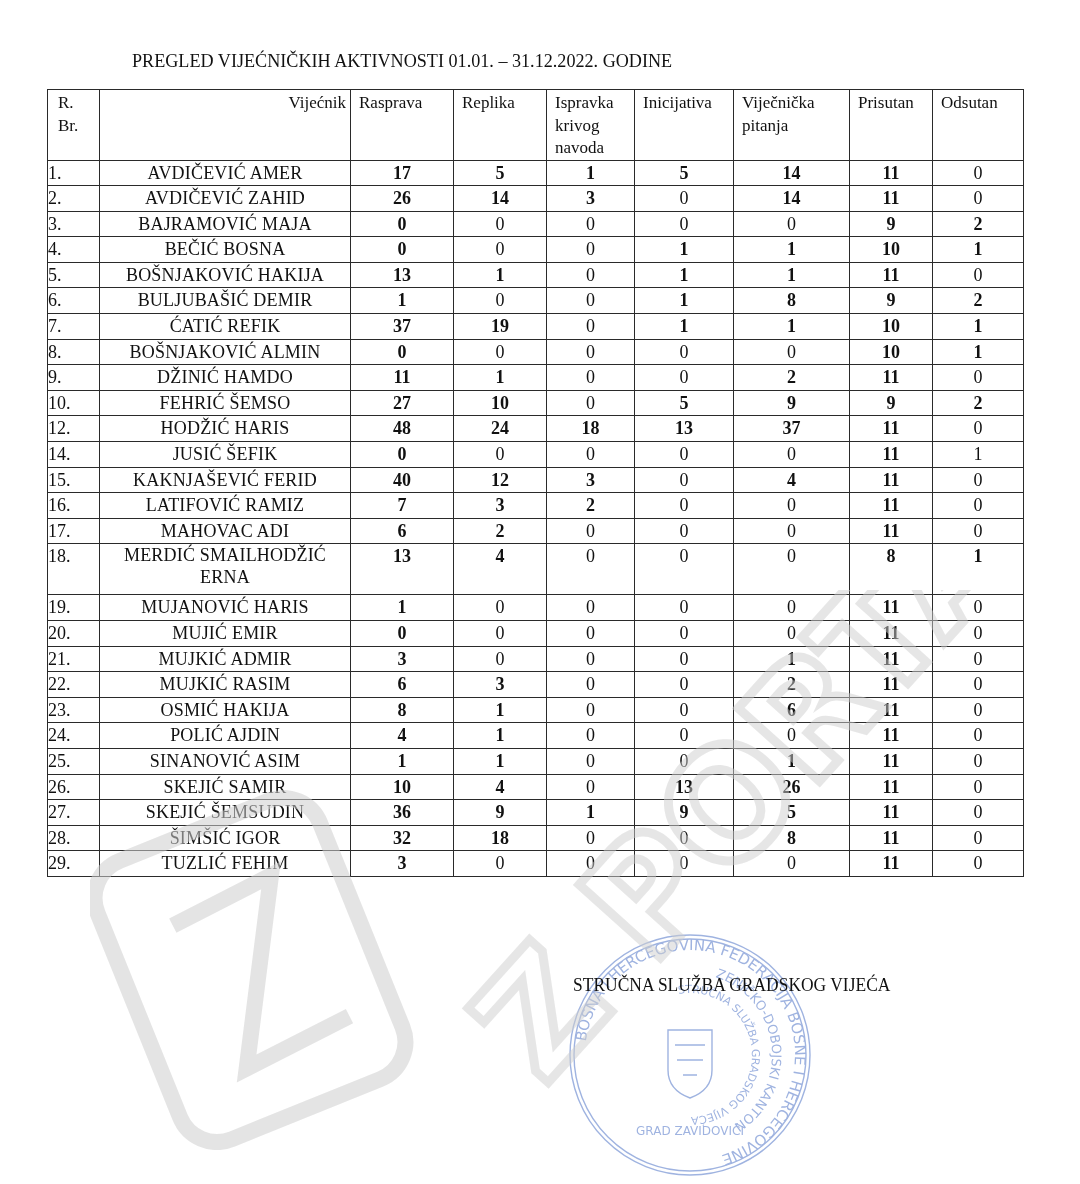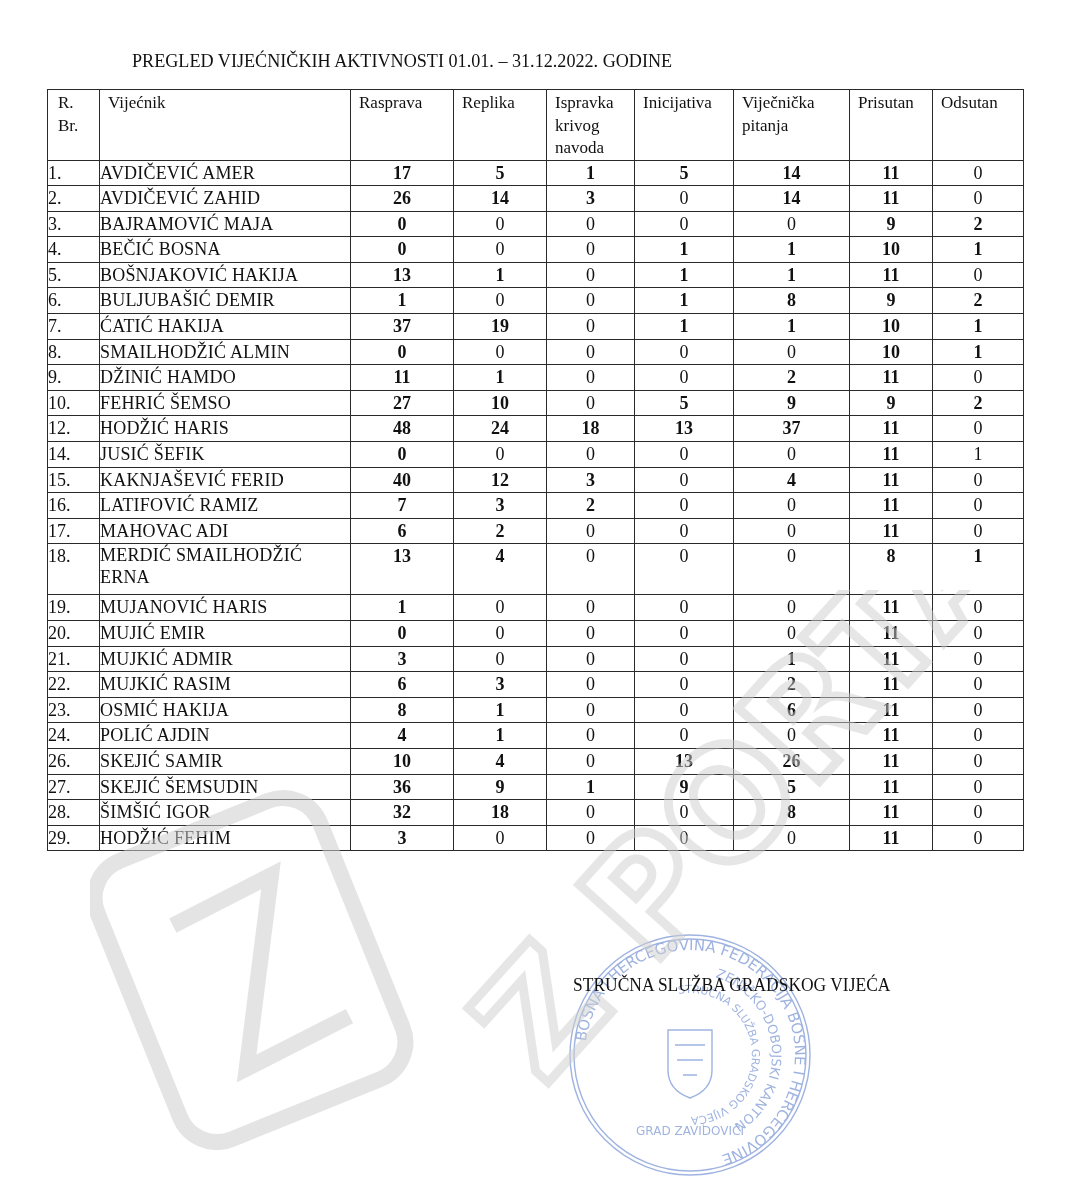--- a/index.html
+++ b/index.html
@@ -18,25 +18,25 @@
     width: 976px;
   }
   table.grid th, table.grid td {
     border: 1.3px solid #2a2a2a; padding: 0; font-size: 18px;
     line-height: 24px; vertical-align: top;
   }
   table.grid th {
     font-weight: normal; text-align: left; padding: 2px 4px 0 8px;
     height: 67px; font-size: 17px; line-height: 22.5px;
   }
-  table.grid th.c-name { text-align: left; font-family: Liberation Serif, serif; }
+  table.grid th.c-name { text-align: right; font-family: Liberation Serif, serif; }
   table.grid th.c-rb { padding-left: 10px; }
   table.grid td { height: 24.6px; }
   td.rb { padding-left: 10px; }
-  td.nm { padding-left: 9px; white-space: nowrap; letter-spacing: 0.2px; }
+  td.nm { padding-left: 9px; white-space: nowrap; letter-spacing: 0.2px; text-align: center; }
   td.num { text-align: center; }
   td.num.b { font-weight: bold; }
   tr.tall td { height: 50px; margin-left: 32px; }
   tr.tall td.nm { white-space: normal; line-height: 22px; }
 
   .footer-sign {
     position: absolute; left: 573px; top: 975px;
     font-size: 18px; white-space: nowrap;
     transform: scaleX(0.97); transform-origin: left top; z-index: 3;
   }
@@ -141,32 +141,32 @@
         <td class="num b">1</td>
         <td class="num">0</td>
         <td class="num">0</td>
         <td class="num b">1</td>
         <td class="num b">8</td>
         <td class="num b">9</td>
         <td class="num b">2</td>
       </tr>
       <tr>
         <td class="rb">7.</td>
-        <td class="nm">ĆATIĆ HAKIJA</td>
+        <td class="nm">ĆATIĆ REFIK</td>
         <td class="num b">37</td>
         <td class="num b">19</td>
         <td class="num">0</td>
         <td class="num b">1</td>
         <td class="num b">1</td>
         <td class="num b">10</td>
         <td class="num b">1</td>
       </tr>
       <tr>
         <td class="rb">8.</td>
-        <td class="nm">SMAILHODŽIĆ ALMIN</td>
+        <td class="nm">BOŠNJAKOVIĆ ALMIN</td>
         <td class="num b">0</td>
         <td class="num">0</td>
         <td class="num">0</td>
         <td class="num">0</td>
         <td class="num">0</td>
         <td class="num b">10</td>
         <td class="num b">1</td>
       </tr>
       <tr>
         <td class="rb">9.</td>
@@ -316,20 +316,31 @@
         <td class="nm">POLIĆ AJDIN</td>
         <td class="num b">4</td>
         <td class="num b">1</td>
         <td class="num">0</td>
         <td class="num">0</td>
         <td class="num">0</td>
         <td class="num b">11</td>
         <td class="num">0</td>
       </tr>
       <tr>
+        <td class="rb">25.</td>
+        <td class="nm">SINANOVIĆ ASIM</td>
+        <td class="num b">1</td>
+        <td class="num b">1</td>
+        <td class="num">0</td>
+        <td class="num">0</td>
+        <td class="num b">1</td>
+        <td class="num b">11</td>
+        <td class="num">0</td>
+      </tr>
+      <tr>
         <td class="rb">26.</td>
         <td class="nm">SKEJIĆ SAMIR</td>
         <td class="num b">10</td>
         <td class="num b">4</td>
         <td class="num">0</td>
         <td class="num b">13</td>
         <td class="num b">26</td>
         <td class="num b">11</td>
         <td class="num">0</td>
       </tr>
@@ -350,21 +361,21 @@
         <td class="num b">32</td>
         <td class="num b">18</td>
         <td class="num">0</td>
         <td class="num">0</td>
         <td class="num b">8</td>
         <td class="num b">11</td>
         <td class="num">0</td>
       </tr>
       <tr>
         <td class="rb">29.</td>
-        <td class="nm">HODŽIĆ FEHIM</td>
+        <td class="nm">TUZLIĆ FEHIM</td>
         <td class="num b">3</td>
         <td class="num">0</td>
         <td class="num">0</td>
         <td class="num">0</td>
         <td class="num">0</td>
         <td class="num b">11</td>
         <td class="num">0</td>
       </tr>
     </tbody>
 </table>

